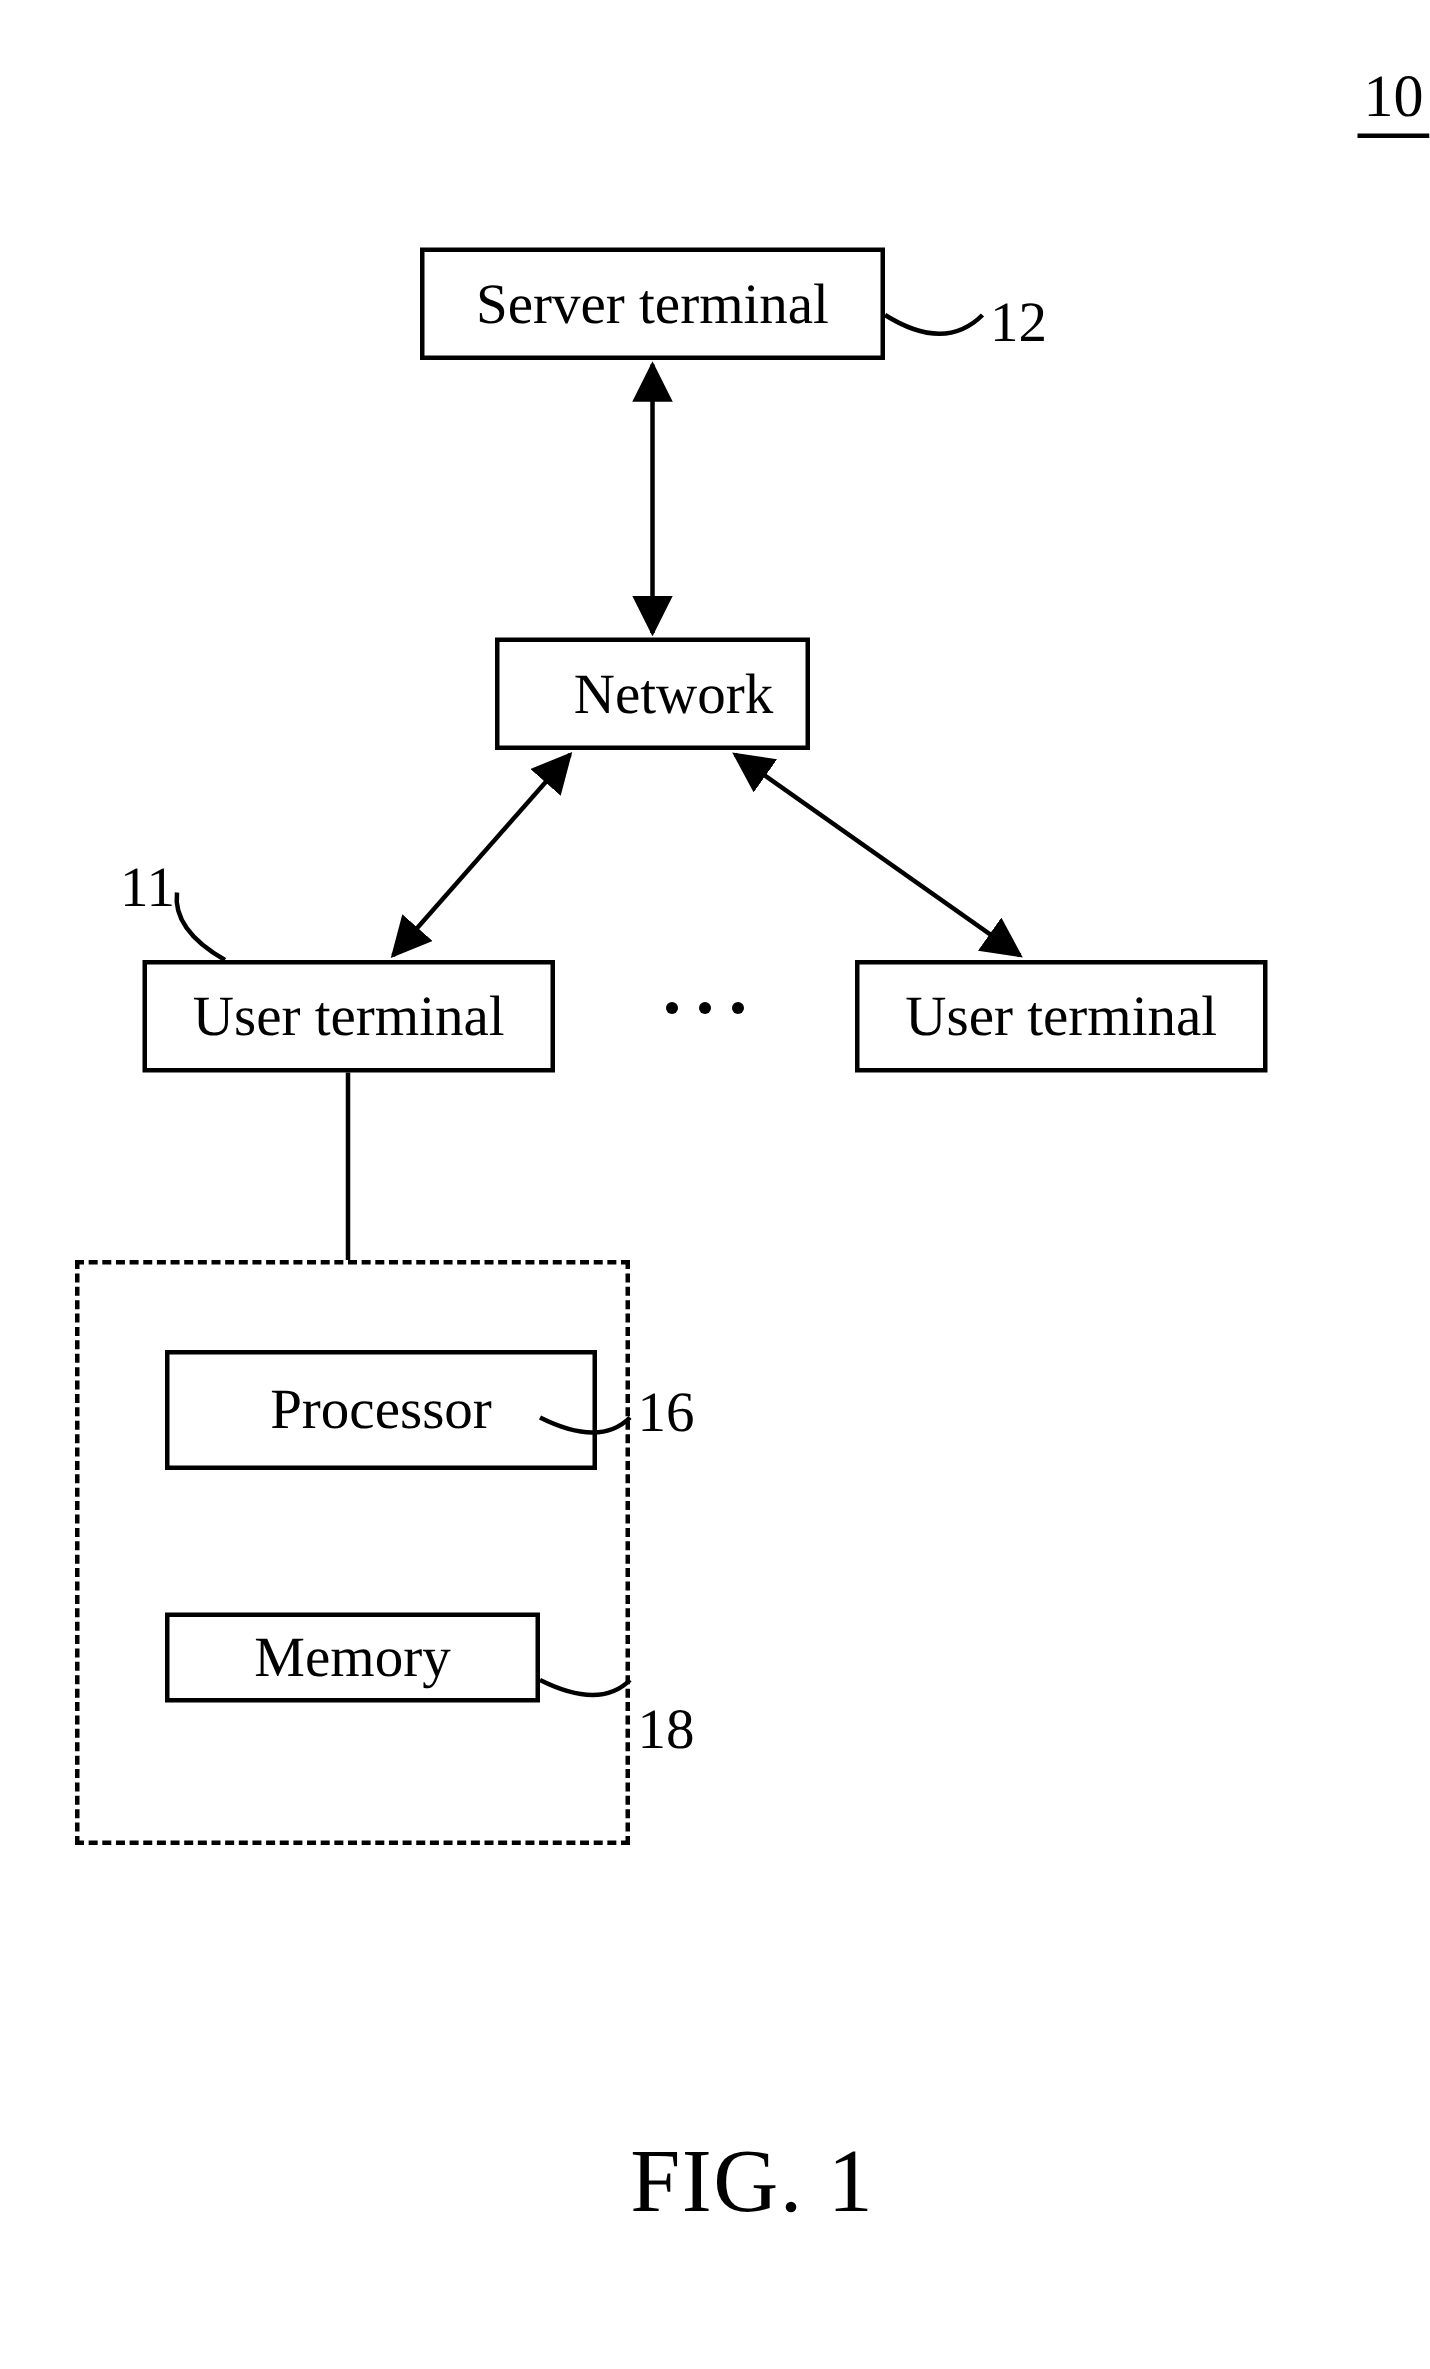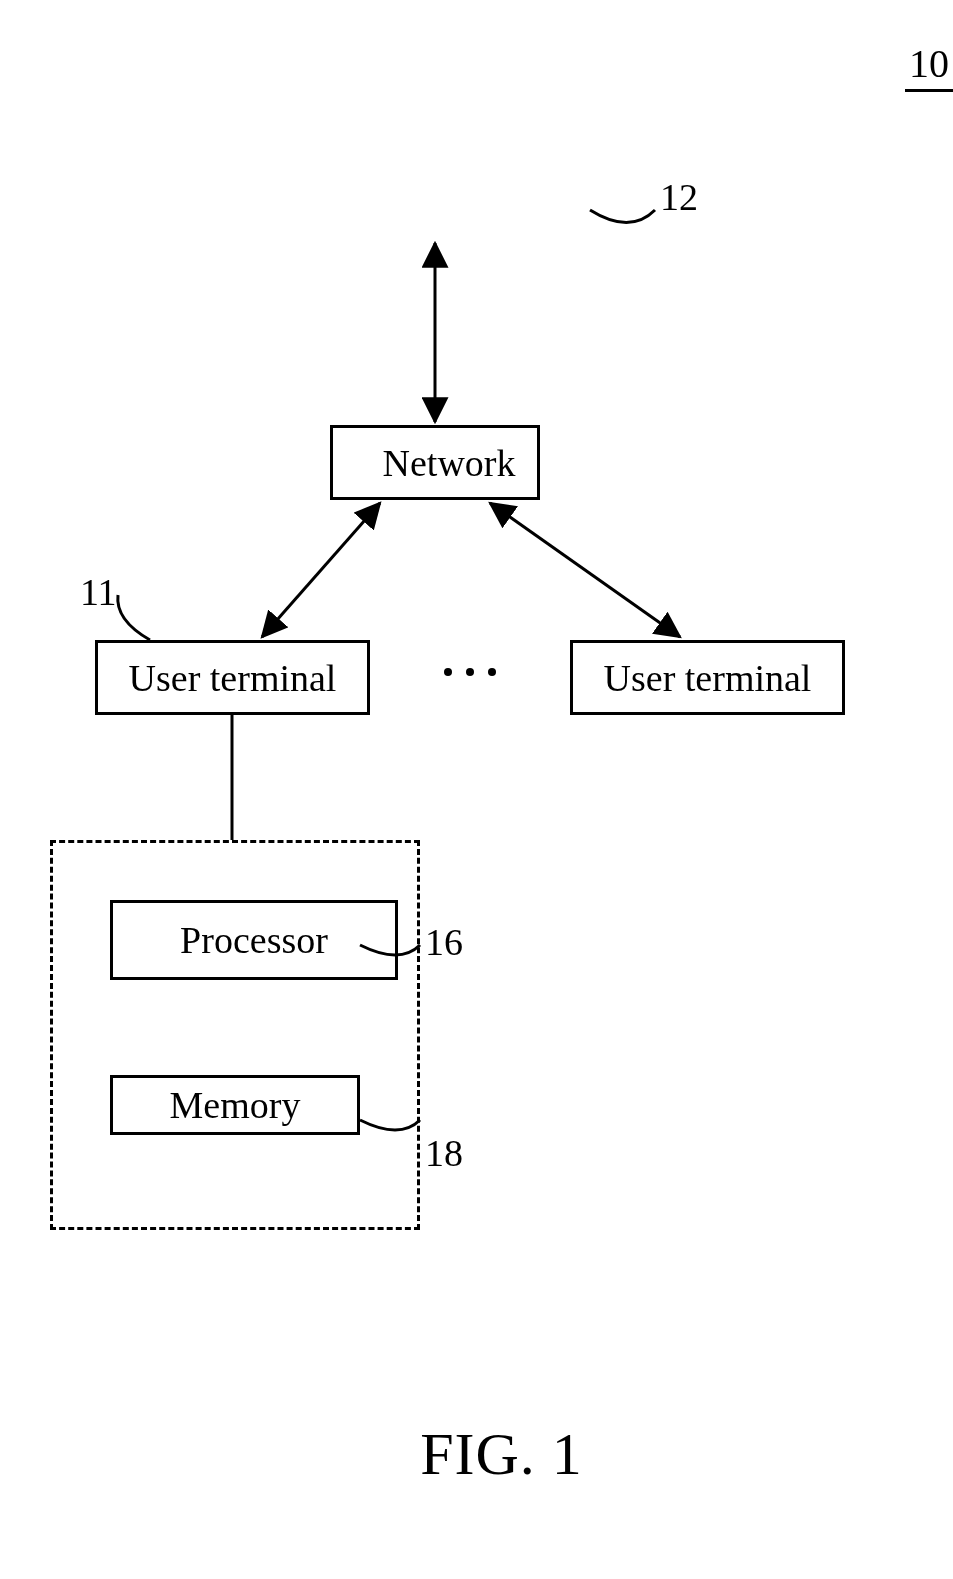--- a/index.html
+++ b/index.html
@@ -75,21 +75,24 @@
 </style>
 </head>
 <body>
 
 <div class="canvas">
 
   <div class="top-ref" style="left:0; width:953px; top:40px;">
     <span class="underline">10</span>
   </div>
 
-  <div class="label" style="left:660px; top:175px;">12</div>
+  <div class="box" style="left:280px; top:165px; width:310px; height:75px;">
+    <span>Server terminal</span>
+  </div>
+  <div class="label" style="left:660px; top:193px;">12</div>
 
   <div class="box" style="left:330px; top:425px; width:210px; height:75px;padding-left:28px;">
     <span>Network</span>
   </div>
 
   <div class="box" style="left:95px; top:640px; width:275px; height:75px;">
     <span>User terminal</span>
   </div>
   <div class="label" style="left:80px; top:570px;">11</div>
 

